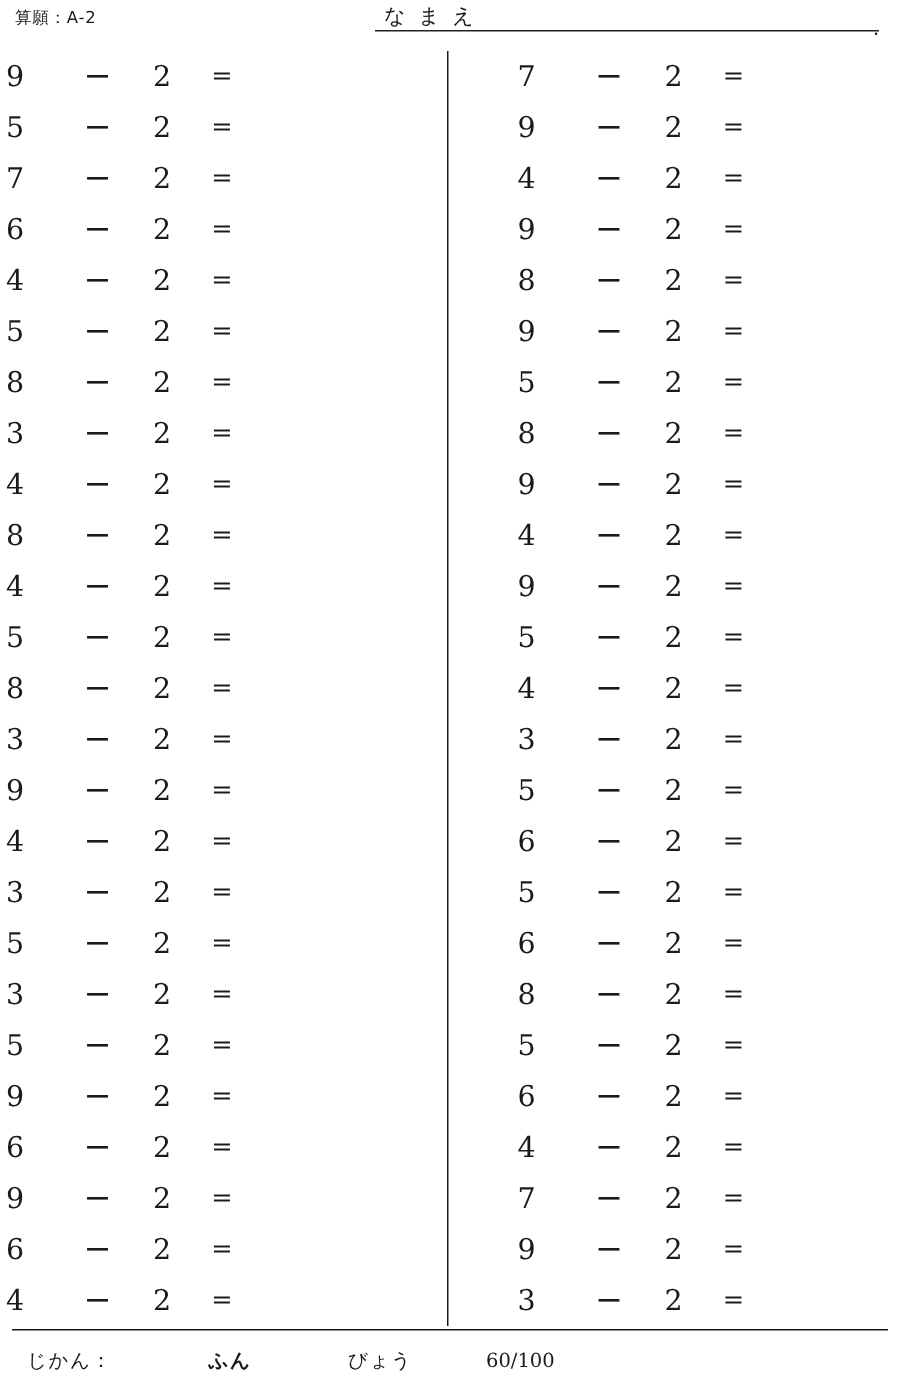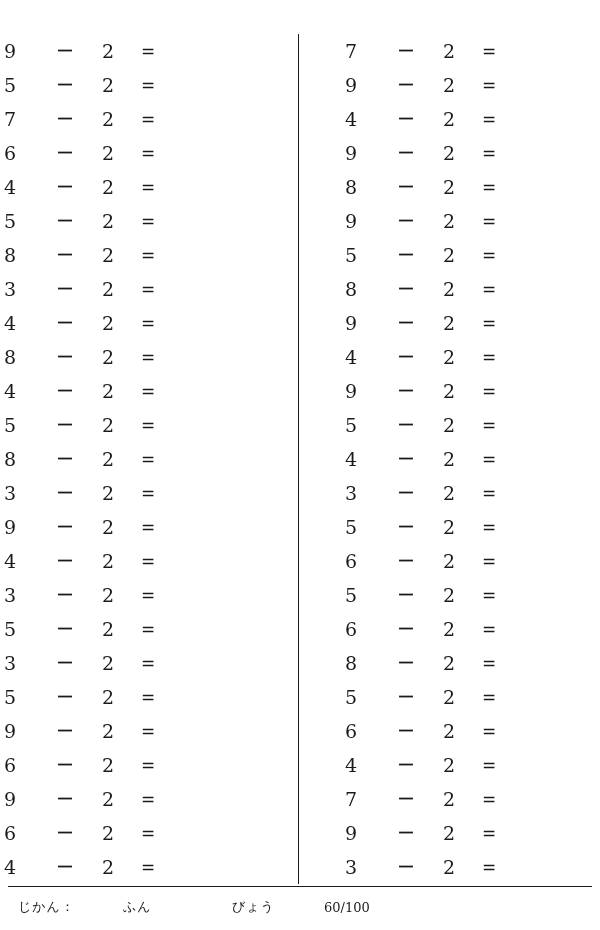--- a/index.html
+++ b/index.html
@@ -144,24 +144,25 @@
   }
   .time-label {
     position: absolute;
     left: 18px;
     top: 12px;
     font-size: 13px;
     letter-spacing: 1px;
   }
   .time-min {
     position: absolute;
-    left: 123px;
+    left: 139px;
     top: 12px;
     font-size: 13px;
     letter-spacing: 1px;
+    font-weight: bold;
   }
   .time-sec {
     position: absolute;
     left: 232px;
     top: 12px;
     font-size: 13px;
     letter-spacing: 1px;
   }
   .score {
     position: absolute;
@@ -180,20 +181,28 @@
     line-height: 13px;
     color: #2a2a2a;
     font-family: "DejaVu Sans Mono", monospace;
   }
 </style>
 </head>
 <body>
 
 <div class="sheet">
 
+  <div class="header">
+    <div class="worksheet-id">算願：A-2</div>
+    <div class="name-area">
+      <div class="name-label">な ま え</div>
+      <div class="name-rule"></div>
+      <div class="name-dot">.</div>
+    </div>
+  </div>
 
   <div class="columns">
 
     <div class="col col-left">
         <div class="problem">
           <span class="operand-a">9</span>
           <span class="operator">ー</span>
           <span class="operand-b">2</span>
           <span class="equals">=</span>
           <span class="answer-slot"></span>

